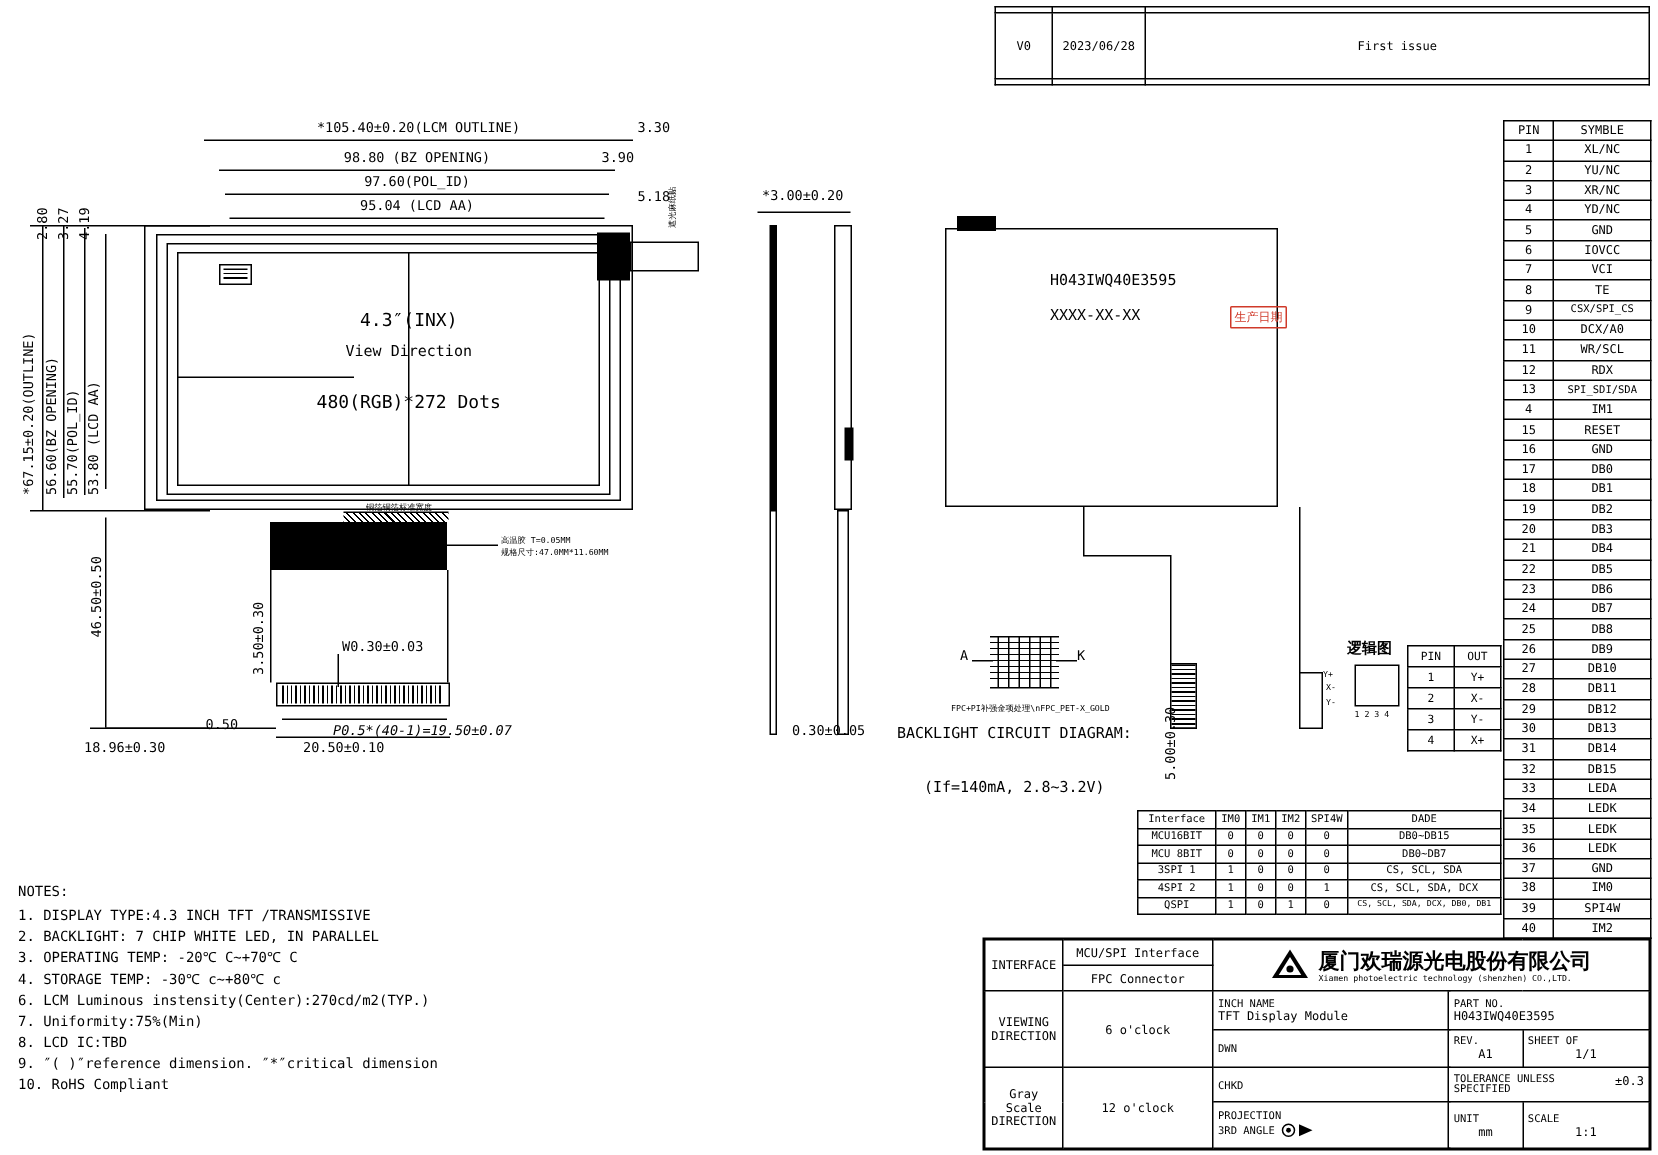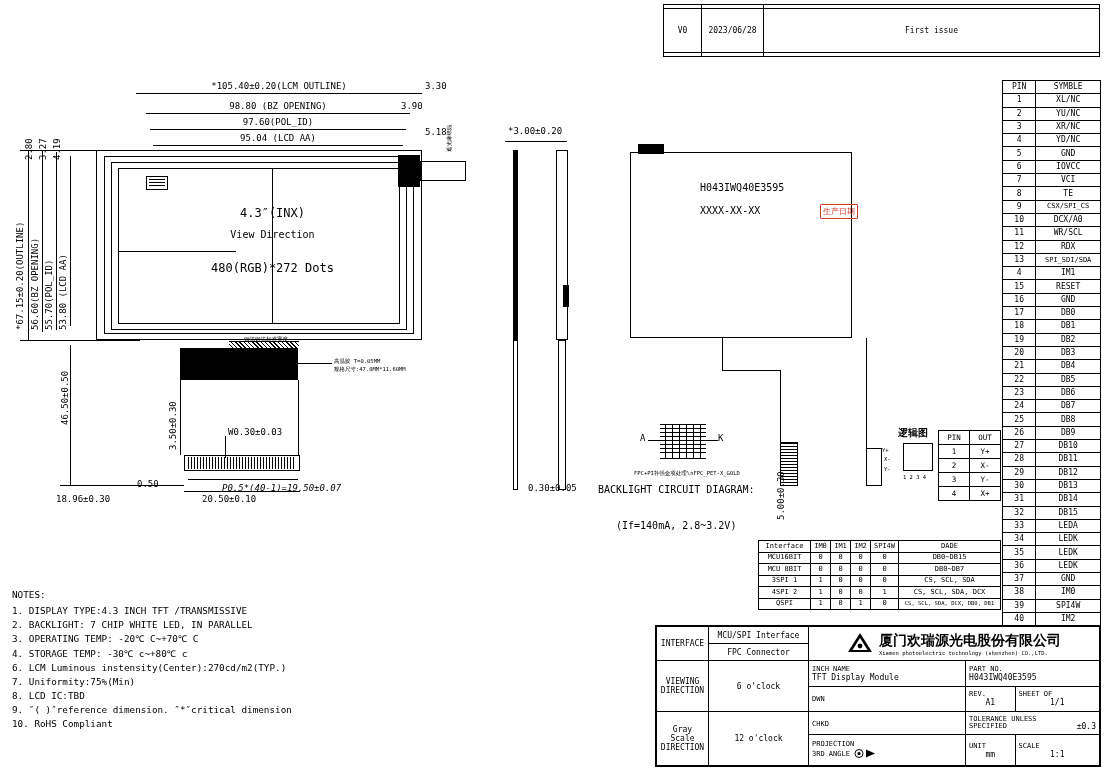--- a/index.html
+++ b/index.html
@@ -559,21 +559,21 @@
 
       <tr>
         <td class="tb-c" rowspan="2" style="white-space:pre-line">Gray Scale
 DIRECTION</td>
         <td class="tb-c" rowspan="2">12 o'clock</td>
         <td colspan="2">
           <span class="small">CHKD</span>
           <span></span>
         </td>
         <td colspan="2">
-          <div style="display:flex; justify-content:space-between; align-items:flex-end;">
+          <div style="display:flex; justify-content:space-between; align-items:flex-start;">
             <span class="small" style="white-space:pre-line; line-height:1.1">TOLERANCE UNLESS
 SPECIFIED</span>
             <span>±0.3</span>
           </div>
         </td>
       </tr>
 
       <tr>
         <td colspan="2">
           <div class="small">PROJECTION</div>

